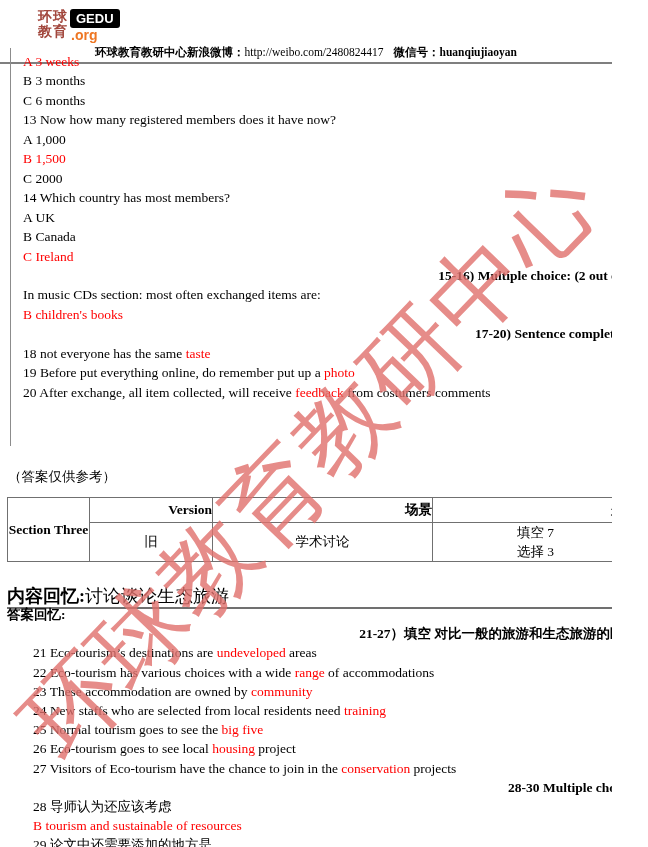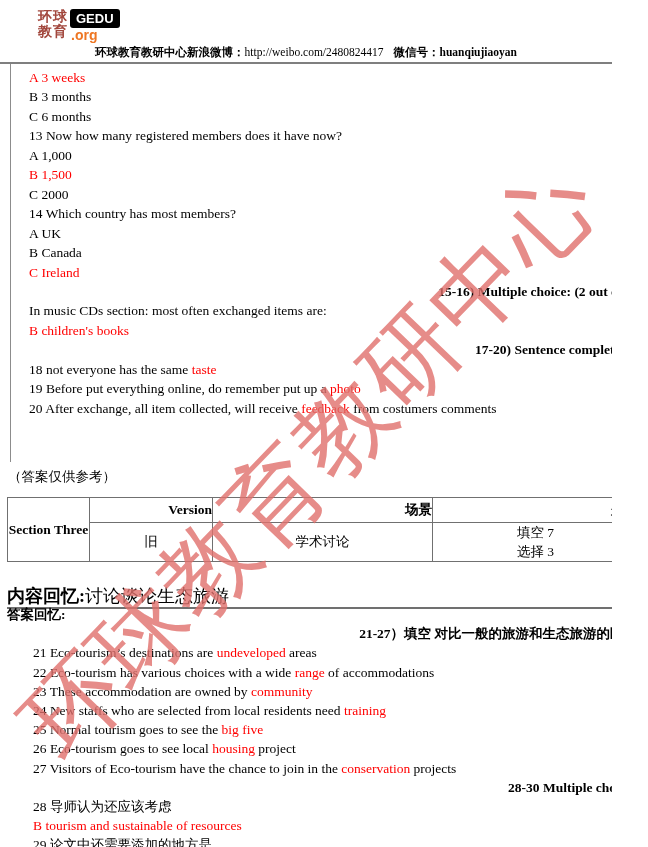--- a/index.html
+++ b/index.html
@@ -17,23 +17,23 @@
               padding:3px 6px;border-radius:3px;display:inline-block;}
   .org{color:#ee7623;font-weight:bold;font-size:14px;line-height:15px;padding-left:1px;}
 
   
   .header-line{position:absolute;left:0;top:45px;width:100%;text-align:center;font-size:11.5px;}
   .header-line .wechat{margin-left:10px;}
 
   .top-rule{position:absolute;left:0;top:62px;width:648px;height:2px;background:#7f7f7f;}
 
   
-  .question-box{position:absolute;left:10px;top:64px;width:628px;height:398px;box-sizing:border-box;
+  .question-box{position:absolute;left:10px;top:48px;width:628px;height:398px;box-sizing:border-box;
                 border-left:1px solid #8c8c8c;border-right:1px solid #8c8c8c;
-                padding:4px 0 0 18px;}
+                padding:4px 0 0 12px;}
   .tline{font-size:13.5px;line-height:19.45px;white-space:nowrap;}
   .tline.bold{font-weight:bold;text-align:right;}
 
   .ref-note{position:absolute;left:8px;top:468px;font-size:13.5px;}
 
   
   .info-table{position:absolute;left:7px;top:497px;width:631px;border-collapse:collapse;
               font-size:13.5px;table-layout:fixed;}
   .info-table th,.info-table td{border:1px solid #707070;padding:0;vertical-align:middle;}
   .info-table th{font-weight:bold;text-align:right;height:24px;}

